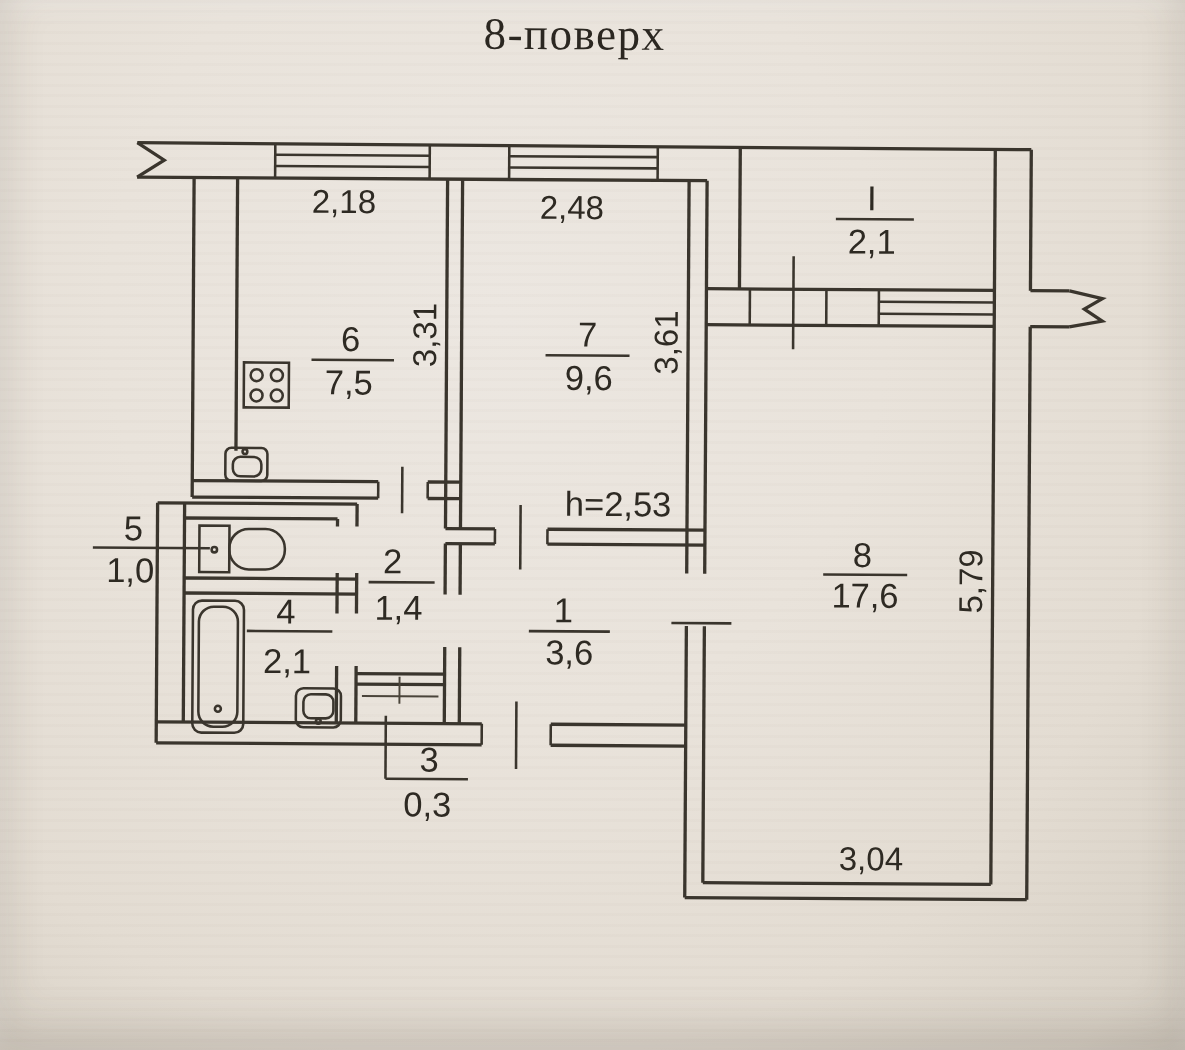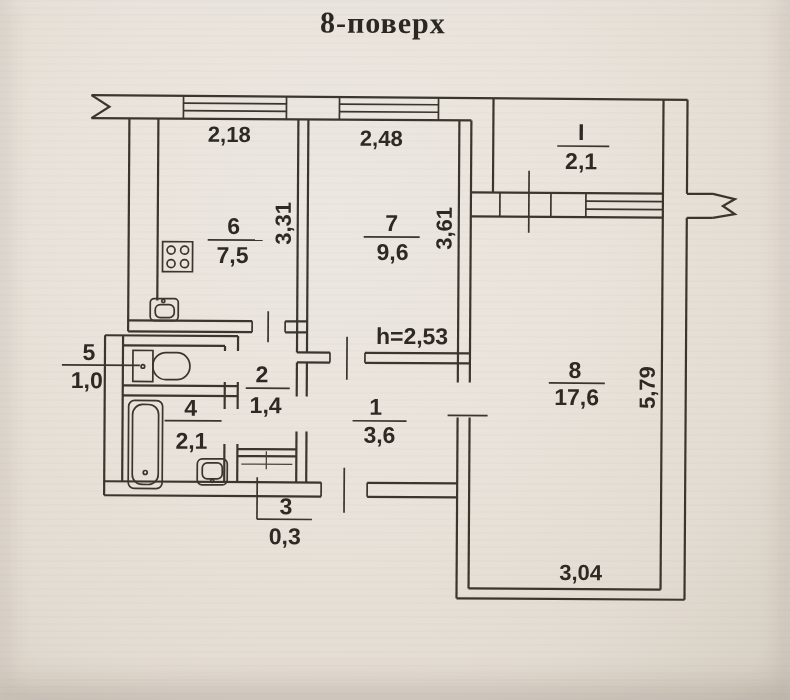--- a/index.html
+++ b/index.html
@@ -6,21 +6,20 @@
   body{
     width:790px;height:700px;overflow:hidden;
     font-family:"Liberation Sans",sans-serif;
   }
   .photo{
     position:relative;width:790px;height:700px;
     background:
       repeating-linear-gradient(180deg, rgba(120,100,85,0.025) 0 2px, rgba(0,0,0,0) 2px 7px),
       radial-gradient(ellipse at 42% 30%, #ece7e1 0%, #e9e3db 40%, #e3dcd2 72%, #d9d2c7 92%, #d0c9be 100%);
     box-shadow: inset 0 -14px 30px rgba(70,60,50,0.18), inset 0 6px 14px rgba(255,255,255,0.25);
-    font-weight: bold;
   }
   svg{position:absolute;left:0;top:0;}
   .w  { stroke:#3a352d; stroke-width:2.2; fill:none; stroke-linecap:butt; }
   .t  { stroke:#3a352d; stroke-width:1.7; fill:none; }
   .thin { stroke:#4a443a; stroke-width:1.3; fill:none; }
   .txt{ fill:#2e2a23; stroke:none; font-family:"Liberation Sans",sans-serif; font-size:23px; }
   .sm { font-size:22px; }
   .title{ fill:#2b2721; stroke:none; font-family:"Liberation Serif", serif; font-size:30px; letter-spacing:1px; }
 </style>
 </head>

